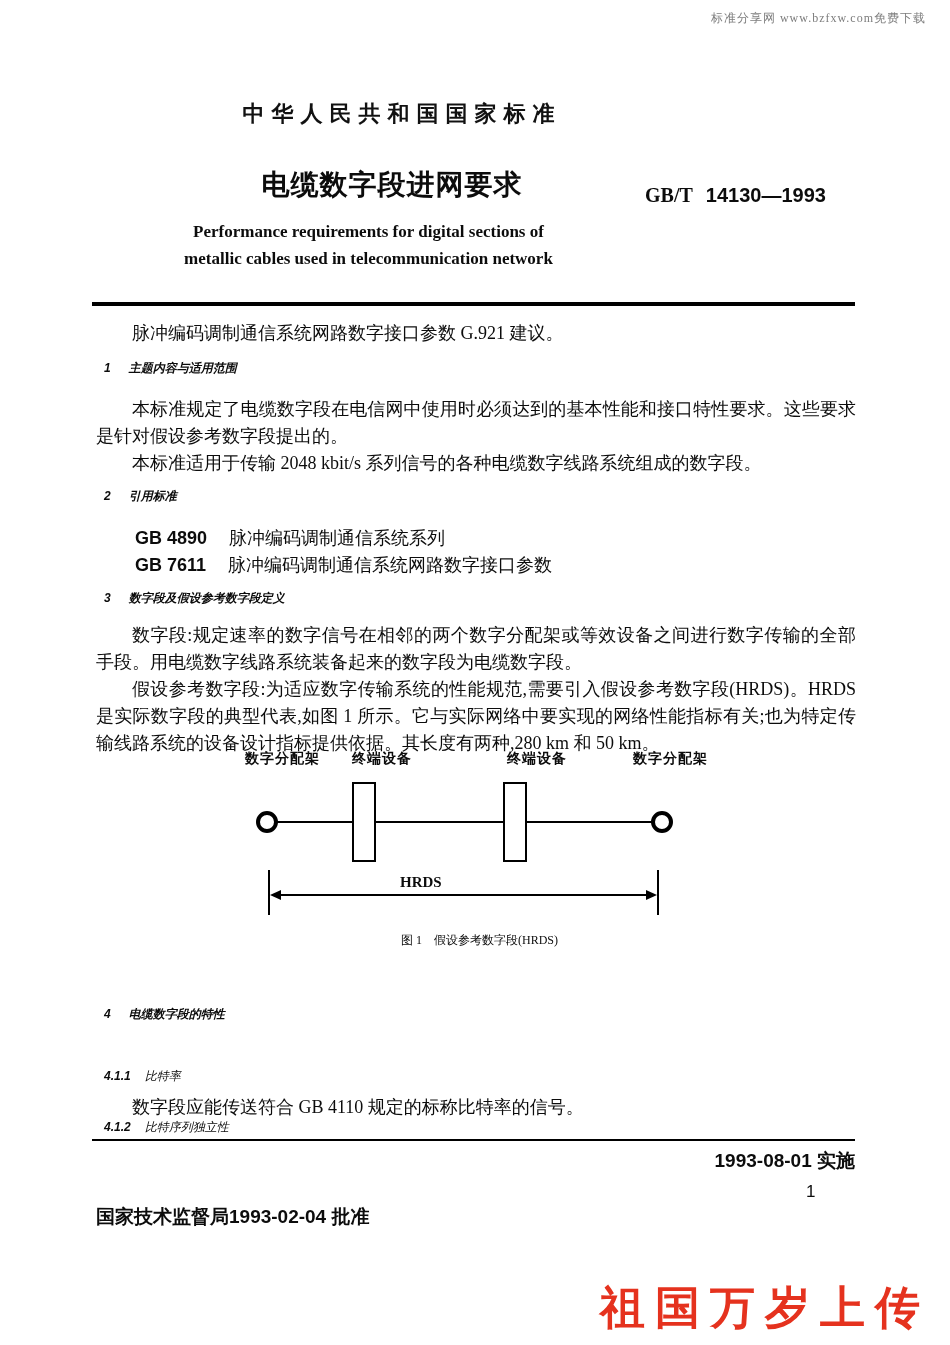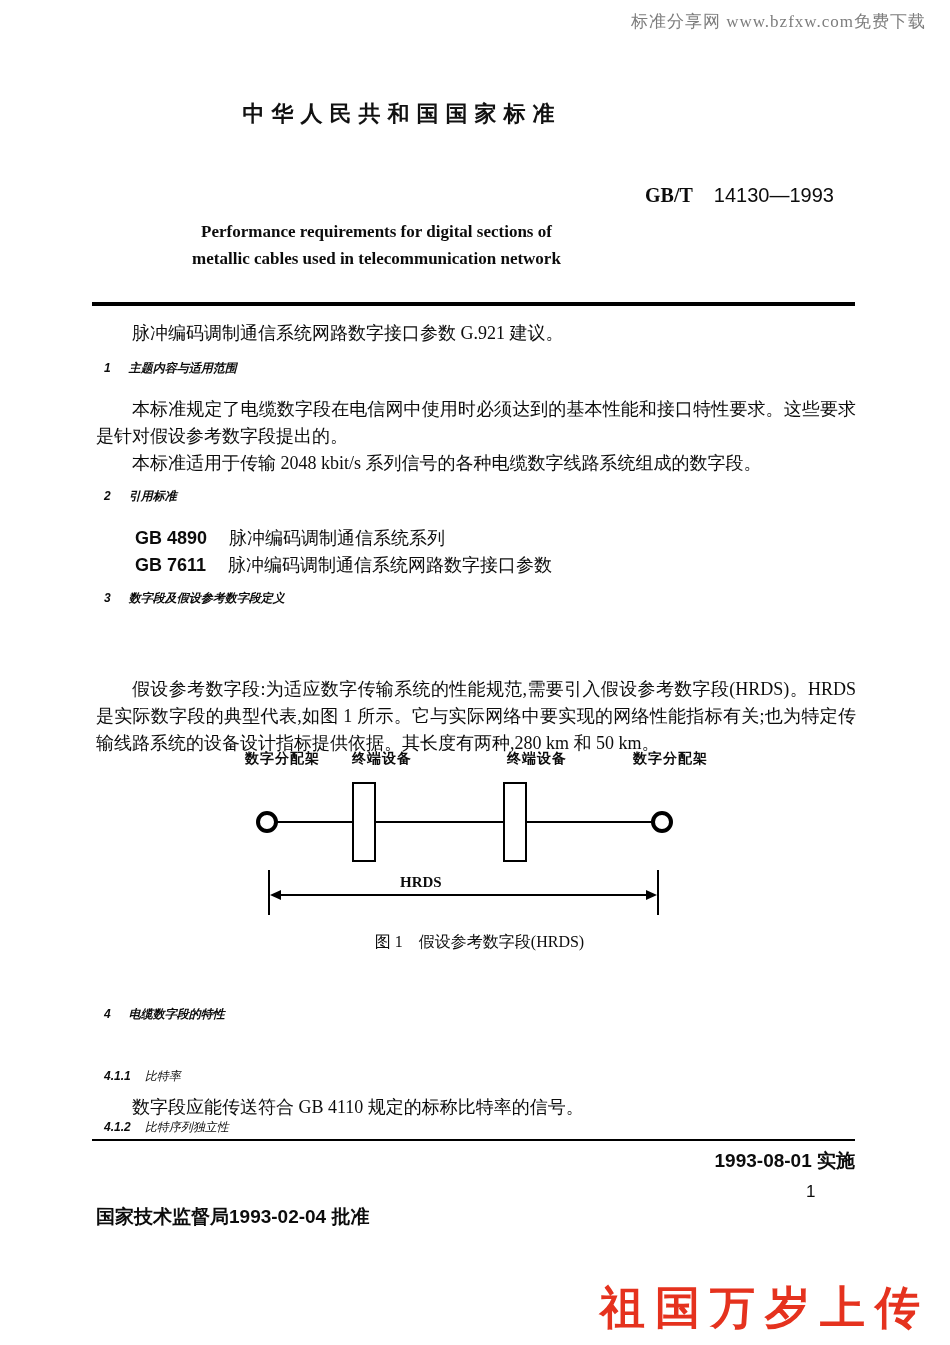--- a/index.html
+++ b/index.html
@@ -10,21 +10,21 @@
     background: #ffffff;
     font-family: "Liberation Serif", serif;
     color: #0c0c0c;
     overflow: hidden;
   }
   .abs { position: absolute; }
 
   
   .watermark {
     top: 10px; right: 24px;
-    font-size: 17px;
+    font-size: 12px;
     color: #7d7d7d;
     letter-spacing: 1px;
     font-family: "Liberation Serif", serif;
   }
 
   
   .std-label {
     top: 99px; left: 92px; width: 620px;
     text-align: center;
     font-family: "Liberation Sans", sans-serif;
@@ -40,23 +40,23 @@
     font-weight: bold;
     font-size: 28px;
     letter-spacing: 1px;
   }
   .std-number {
     top: 184px; left: 645px; width: 230px;
     white-space: nowrap;
     font-size: 20px;
   }
   .std-number .gbt { font-family: Liberation Serif, serif; font-weight: bold; }
-  .std-number .num { font-family: "Liberation Sans", sans-serif; font-weight: normal; letter-spacing: 0px; margin-left: 16px; }
+  .std-number .num { font-family: "Liberation Sans", sans-serif; font-weight: bold; letter-spacing: 0px; margin-left: 8px; }
   .title-en {
-    top: 218px; left: 104px; width: 545px;
+    top: 218px; left: 96px; width: 545px;
     text-align: center;
     font-family: "Liberation Serif", serif;
     font-weight: bold;
     font-size: 17px;
     line-height: 27px;
   }
 
   .rule { background: #000; }
   .rule-top  { left: 92px; top: 302px; width: 763px; height: 4px; }
   .rule-foot { left: 92px; top: 1139px; width: 763px; height: 2px; }
@@ -120,21 +120,21 @@
   .hrds-label {
     left: 400px; top: 874px; width: 112px;
     text-align: left;
     font-family: "Liberation Serif", serif;
     font-weight: bold;
     font-size: 15px;
   }
   .fig-caption {
     left: 92px; top: 932px; width: 775px;
     text-align: center;
-    font-size: 16px;
+    font-size: 12px;
     font-family: "Liberation Serif", serif;
   }
 
   
   .footer-left {
     left: 96px; top: 1204px;
     font-family: "Liberation Sans", sans-serif;
     font-weight: bold;
     font-size: 19px;
     white-space: nowrap;
@@ -165,20 +165,21 @@
 </style>
 </head>
 <body>
 
 <div class="page">
 
   <div class="abs watermark">标准分享网  www.bzfxw.com免费下载</div>
 
   <div class="abs std-label">中华人民共和国国家标准</div>
 
+  <div class="abs title-cn">电缆数字段进网要求</div>
 
   <div class="abs std-number">
     <span class="gbt">GB/T</span>
     <span class="num">14130—1993</span>
   </div>
 
   <div class="abs title-en">
     <div>Performance requirements for digital sections of</div>
     <div>metallic cables used in telecommunication network</div>
   </div>
@@ -199,20 +200,21 @@
   <div class="abs ref-line" style="top:524px">
     <span class="ref-code">GB 4890</span><span class="ref-title">脉冲编码调制通信系统系列</span>
   </div>
   <div class="abs ref-line" style="top:551px">
     <span class="ref-code">GB 7611</span><span class="ref-title">脉冲编码调制通信系统网路数字接口参数</span>
   </div>
 
   <div class="abs h-sec" style="top:590px">
     <span class="h-num">3</span><span class="h-title">数字段及假设参考数字段定义</span>
   </div>
+  <div class="abs body-p ind" style="top:622px">数字段:规定速率的数字信号在相邻的两个数字分配架或等效设备之间进行数字传输的全部手段。用电缆数字线路系统装备起来的数字段为电缆数字段。</div>
   <div class="abs body-p ind" style="top:676px">假设参考数字段:为适应数字传输系统的性能规范,需要引入假设参考数字段(HRDS)。HRDS 是实际数字段的典型代表,如图 1 所示。它与实际网络中要实现的网络性能指标有关;也为特定传输线路系统的设备设计指标提供依据。其长度有两种,280 km 和 50 km。</div>
 
   <div class="abs fig-label" style="left:245px; top:750px">数字分配架</div>
   <div class="abs fig-label" style="left:352px; top:750px">终端设备</div>
   <div class="abs fig-label" style="left:507px; top:750px">终端设备</div>
   <div class="abs fig-label" style="left:633px; top:750px">数字分配架</div>
 
   <div class="abs fig-hline" style="left:277px; top:821px; width:375px"></div>
   <div class="abs fig-circle" style="left:256px; top:811px"></div>
   <div class="abs fig-circle" style="left:651px; top:811px"></div>

